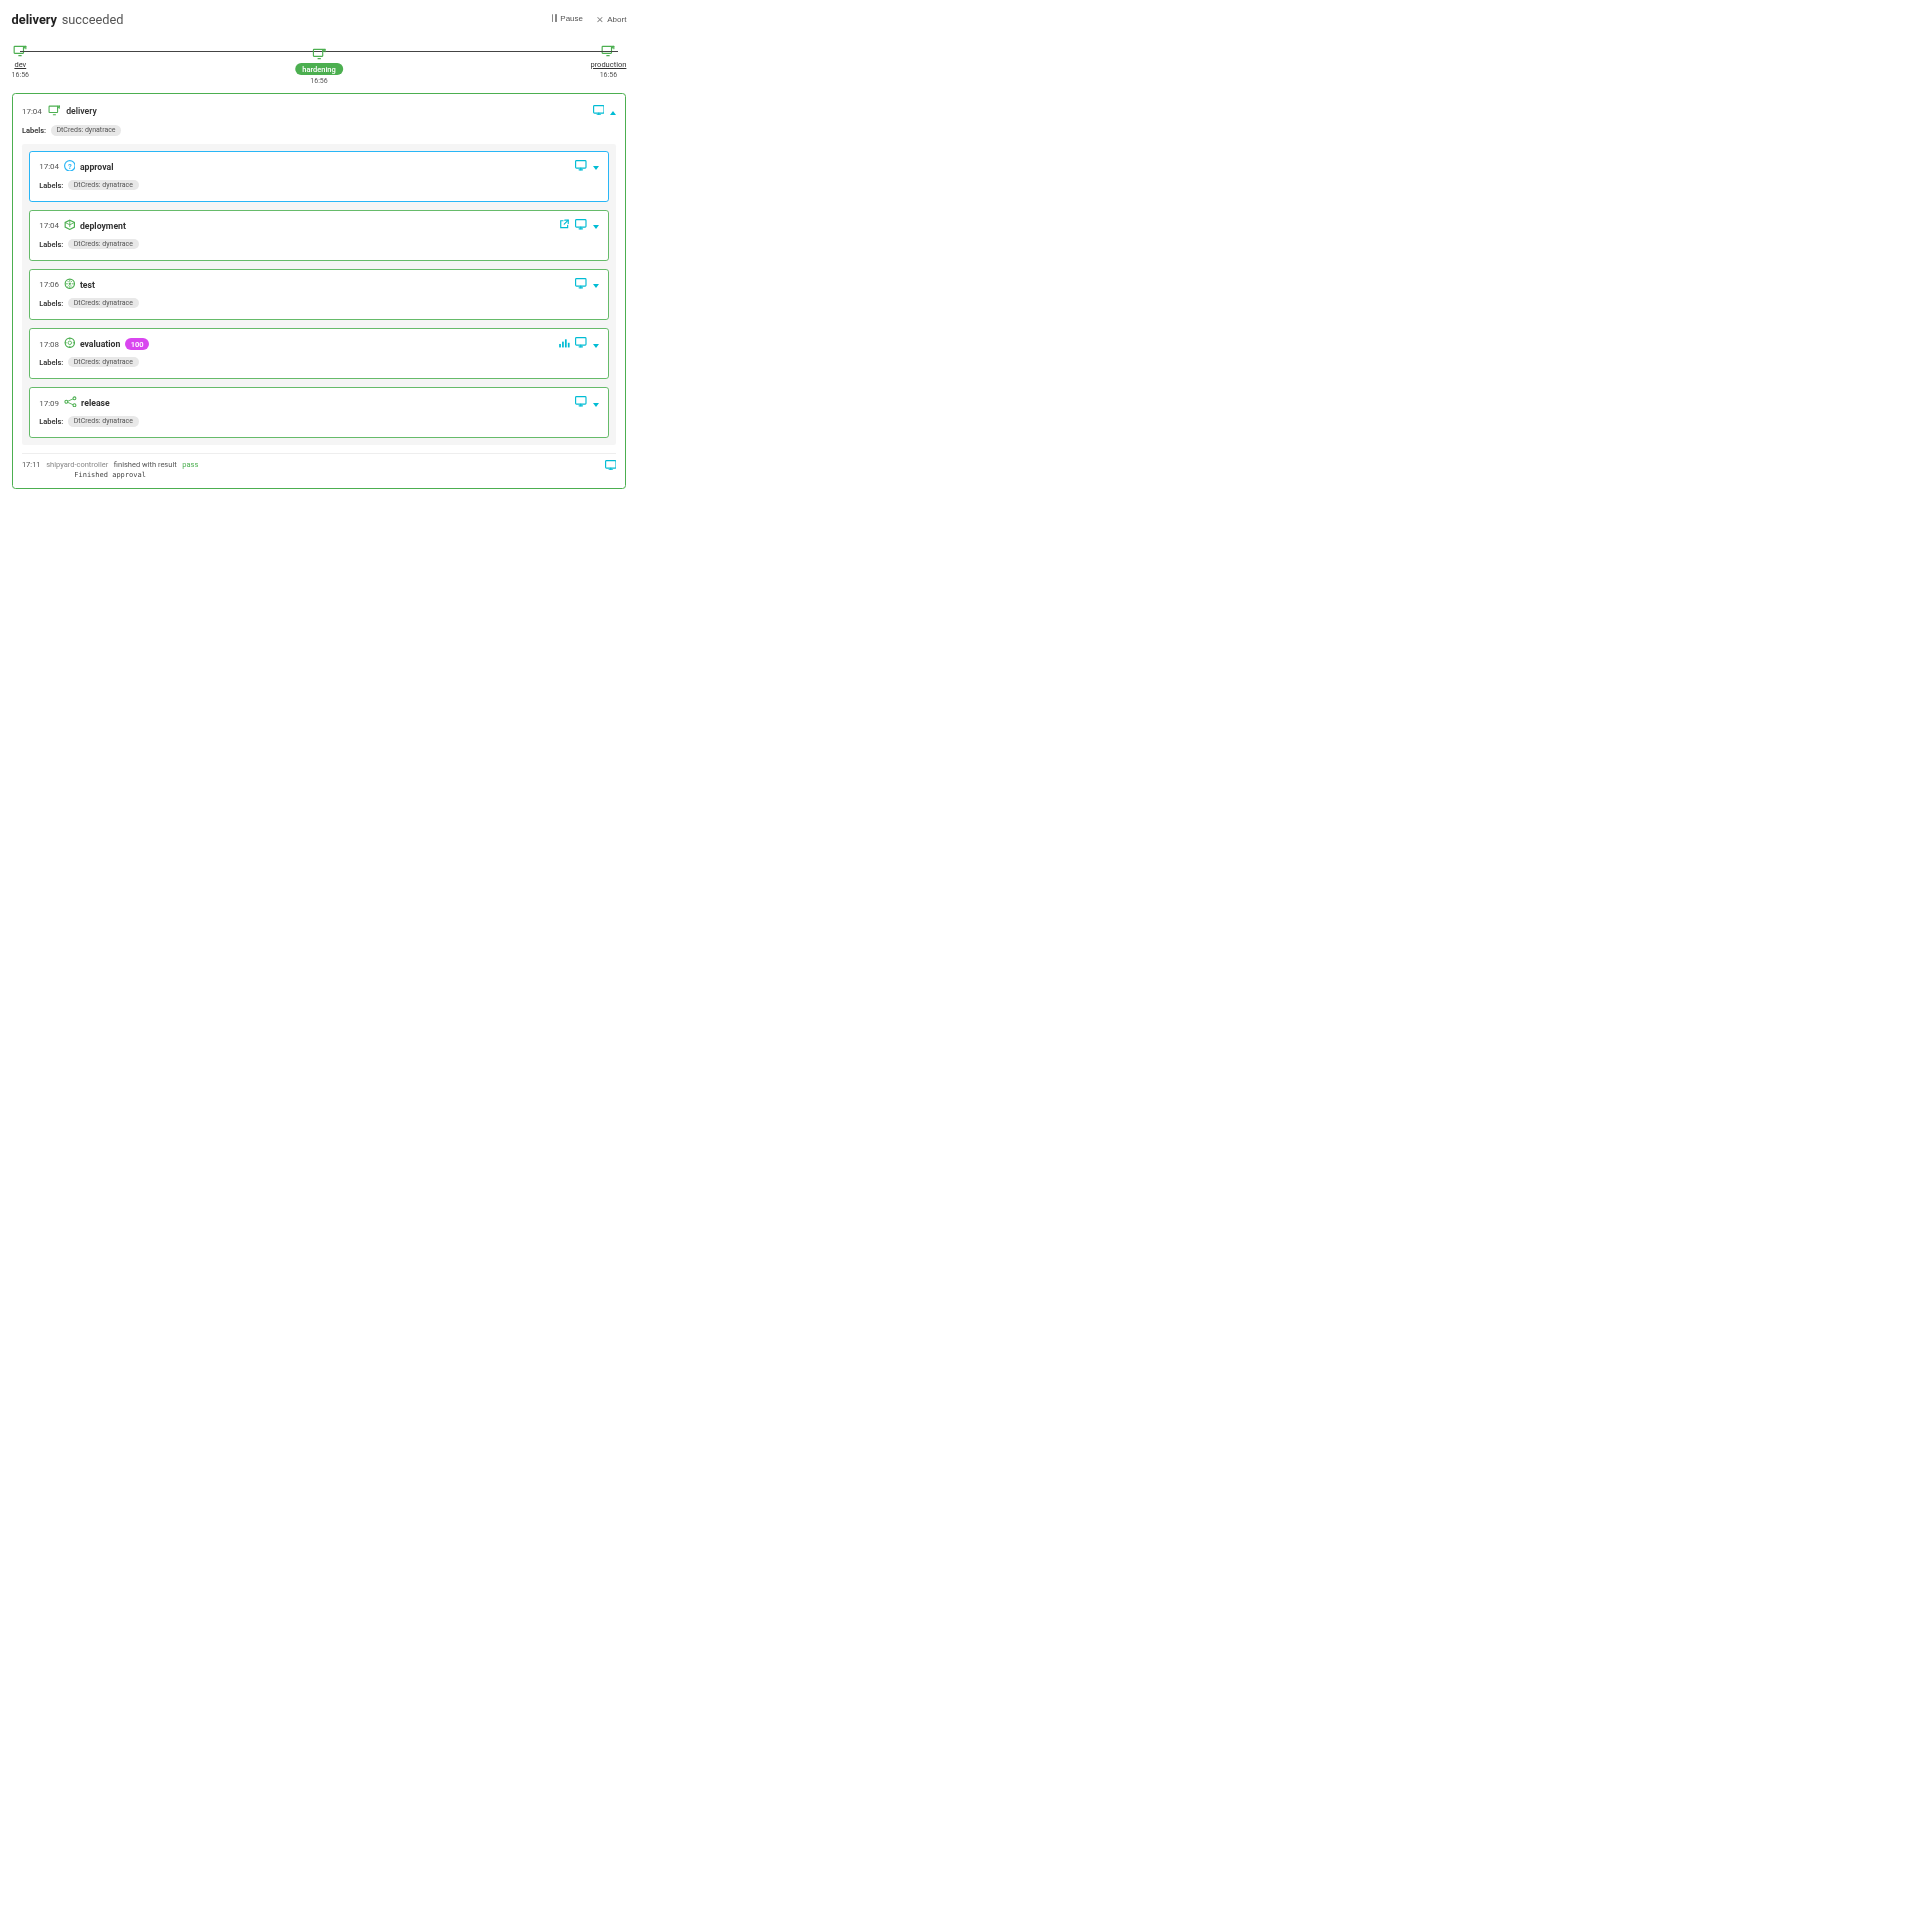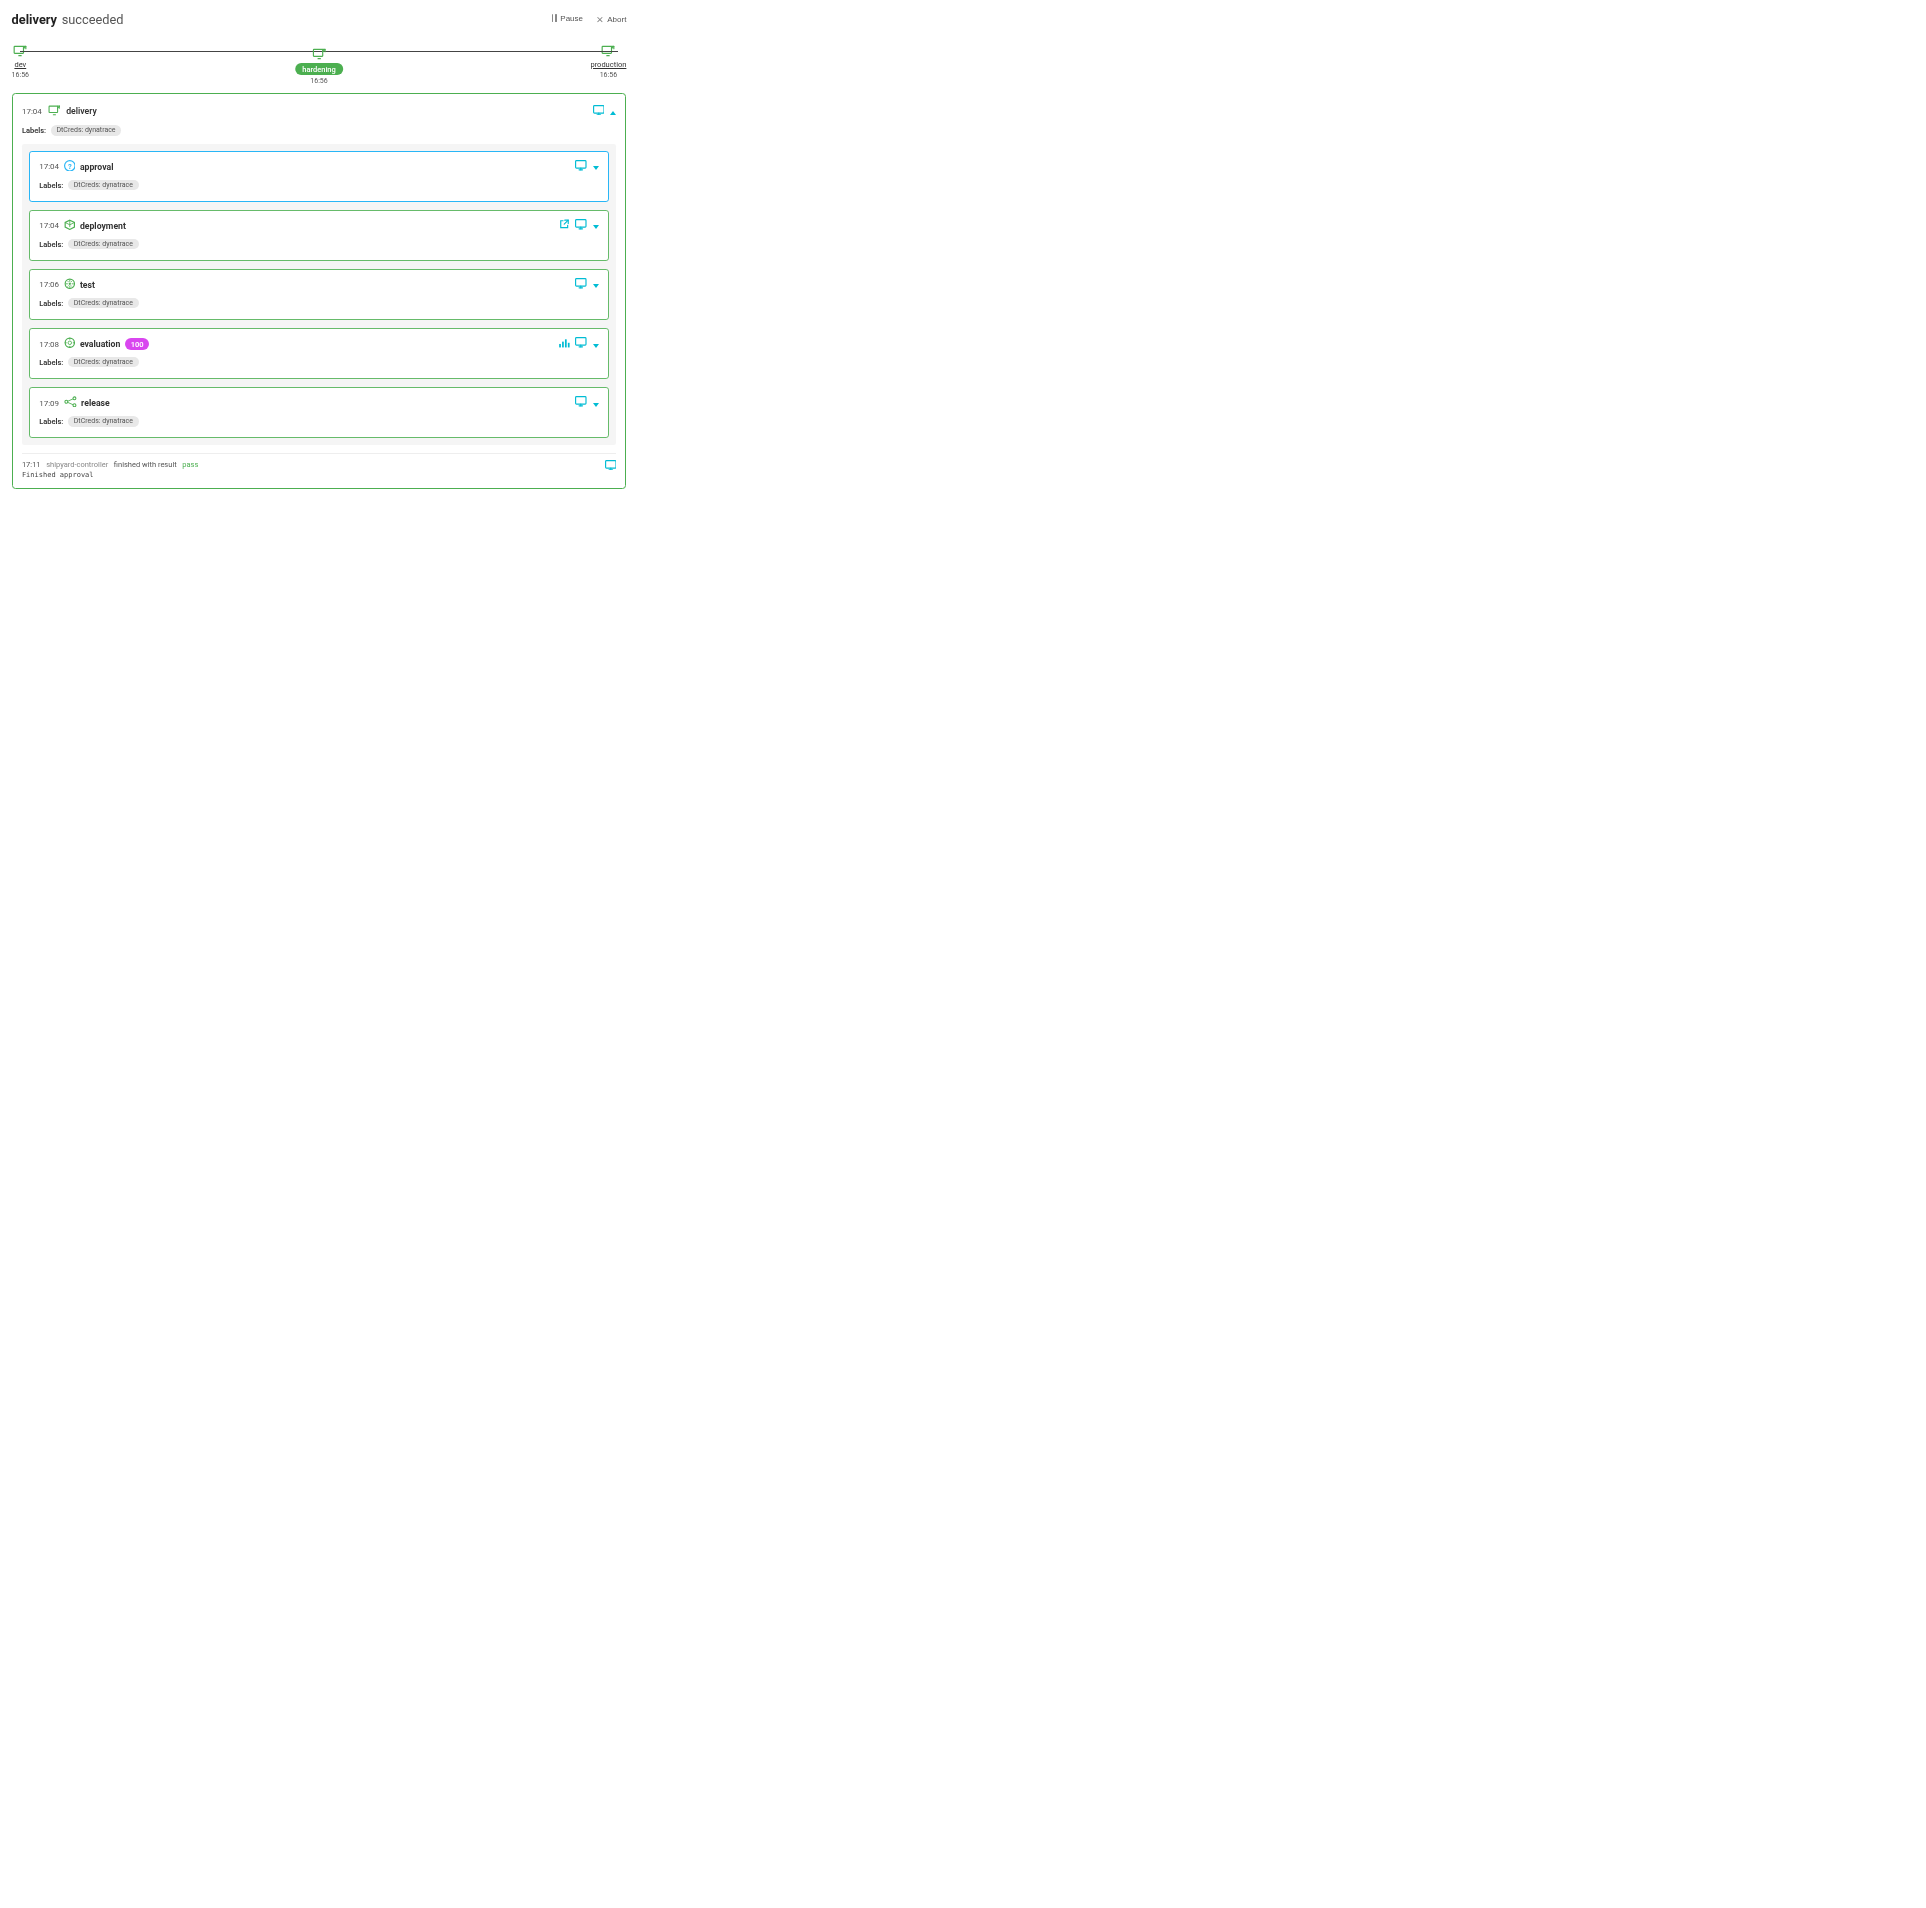--- a/index.html
+++ b/index.html
@@ -200,20 +200,21 @@
       align-items: flex-start;
       justify-content: space-between;
       margin-top: 8px;
       padding: 5.8px 0 0 0;
       border-top: 0.6px solid #eee;
     }
     .footer-left {
       display: flex;
       flex-direction: column;
       gap: 2.3px;
+      align-items: center;
     }
     .footer-text {
       font-size: 7.5px;
       color: #555;
     }
     .footer-text .controller {
       color: #888;
     }
     .footer-text .pass-text {
       color: #4caf50;

